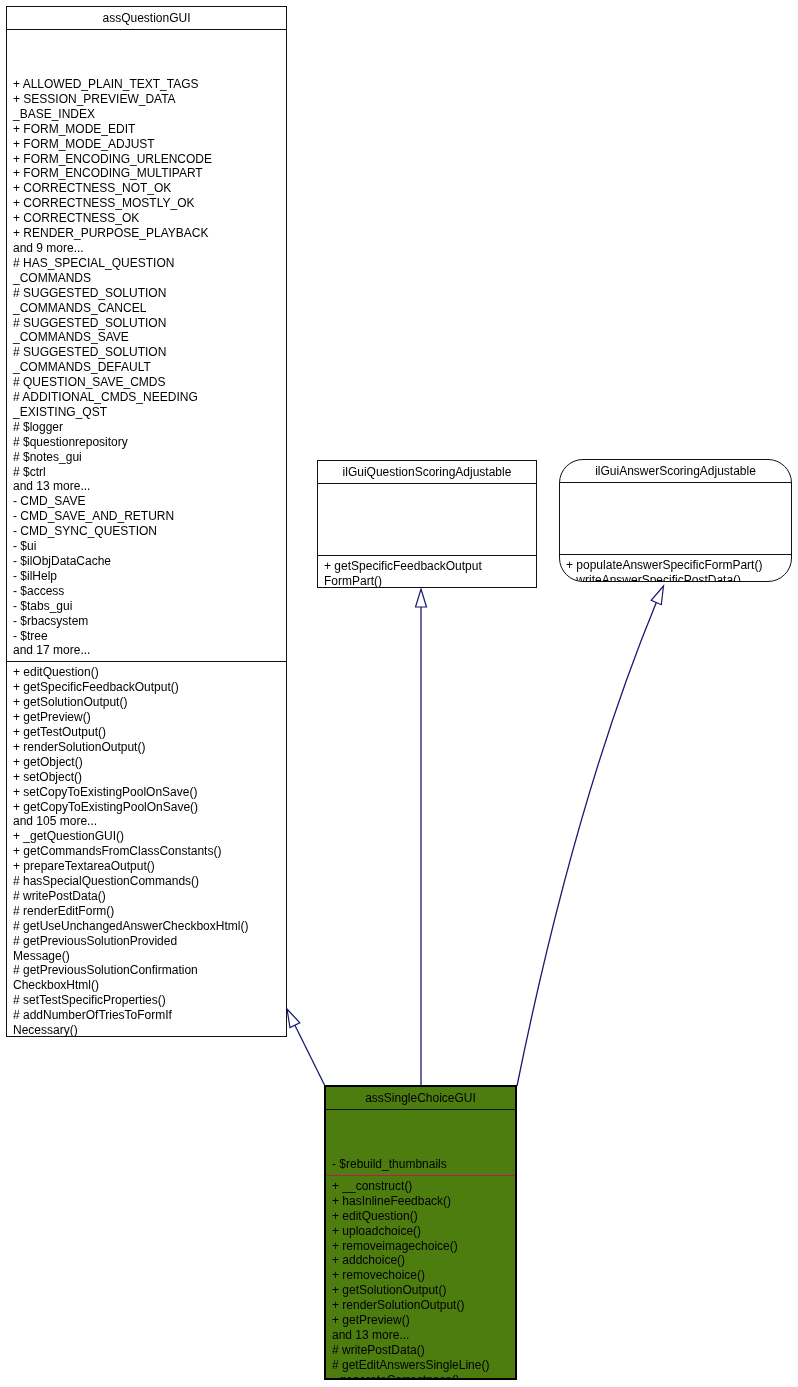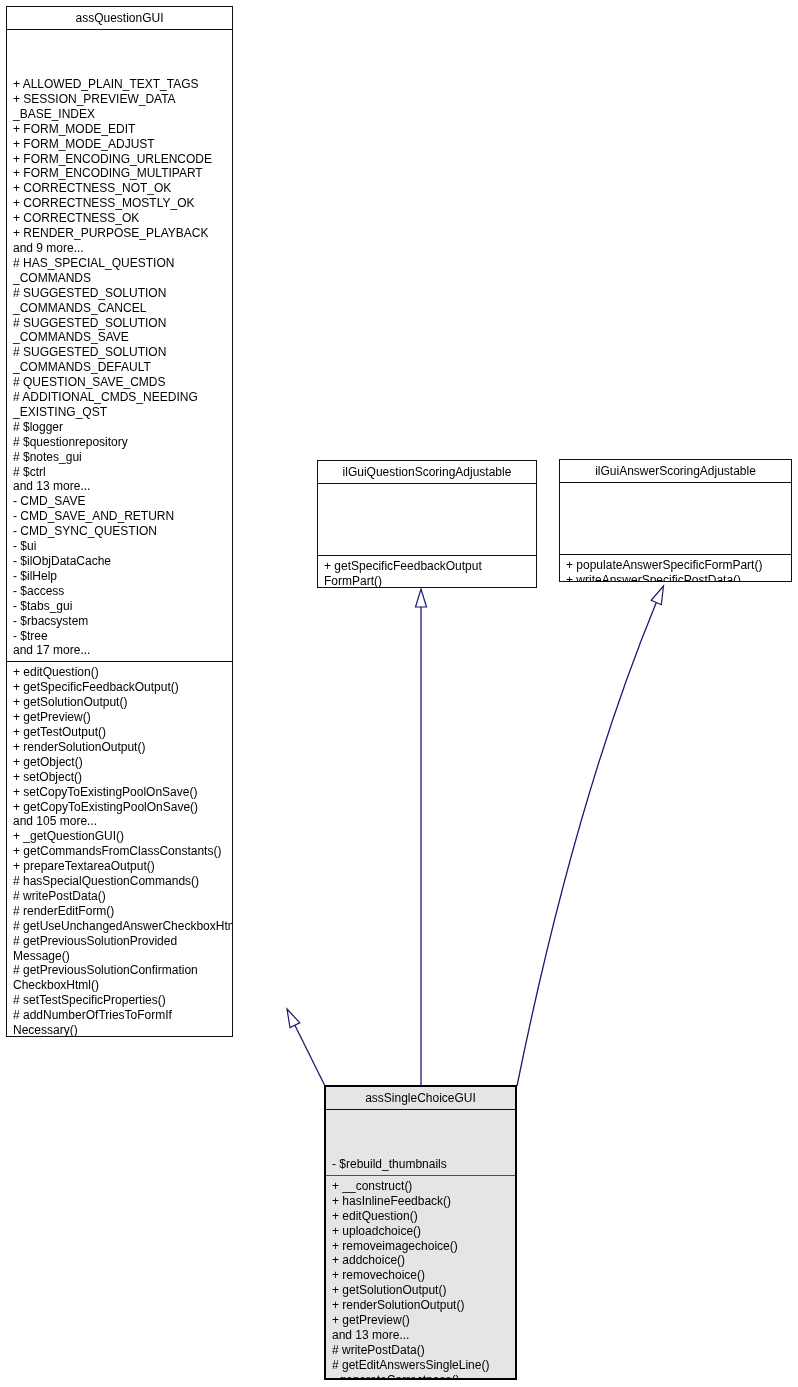--- a/index.html
+++ b/index.html
@@ -56,30 +56,30 @@
     overflow: hidden;
   }
   .uattrs {
     border-bottom: 1px solid #111111;
     margin-top: 44px;
   }
   .umethods {
     flex: 1;
   }
   
-  #b-assquestiongui   { left: 6px;   top: 6px;    width: 227px; height: 1031px; }
+  #b-assquestiongui   { left: 6px;   top: 6px;    width: 281px; height: 1031px; }
   
   #b-ilguiquestion    { left: 317px; top: 460px;  width: 220px; height: 128px; }
   #b-ilguiquestion .uattrs { min-height: 21px; }
   
-  #b-ilguianswer      { left: 559px; top: 459px;  width: 233px; height: 123px; }
+  #b-ilguianswer      { left: 559px; top: 459px;  width: 233px; height: 123px; border-radius: 24px; }
   #b-ilguianswer .uattrs { min-height: 21px; }
   
   #b-asssinglechoice  { left: 324px; top: 1085px; width: 193px; height: 295px;
-                        background: #e5e5e5; border: 2px solid #000000; }
+                        background: #4d7c0f; border: 2px solid #000000; }
   #b-asssinglechoice .utitle { border-bottom: 1px solid #111111; }
   #b-asssinglechoice .uattrs { border-bottom: 1px solid #be185d; }
 </style>
 </head>
 <body>
 
 <div class="canvas">
 
   <svg class="edges" viewBox="0 0 798 1387" xmlns="http://www.w3.org/2000/svg">
 

